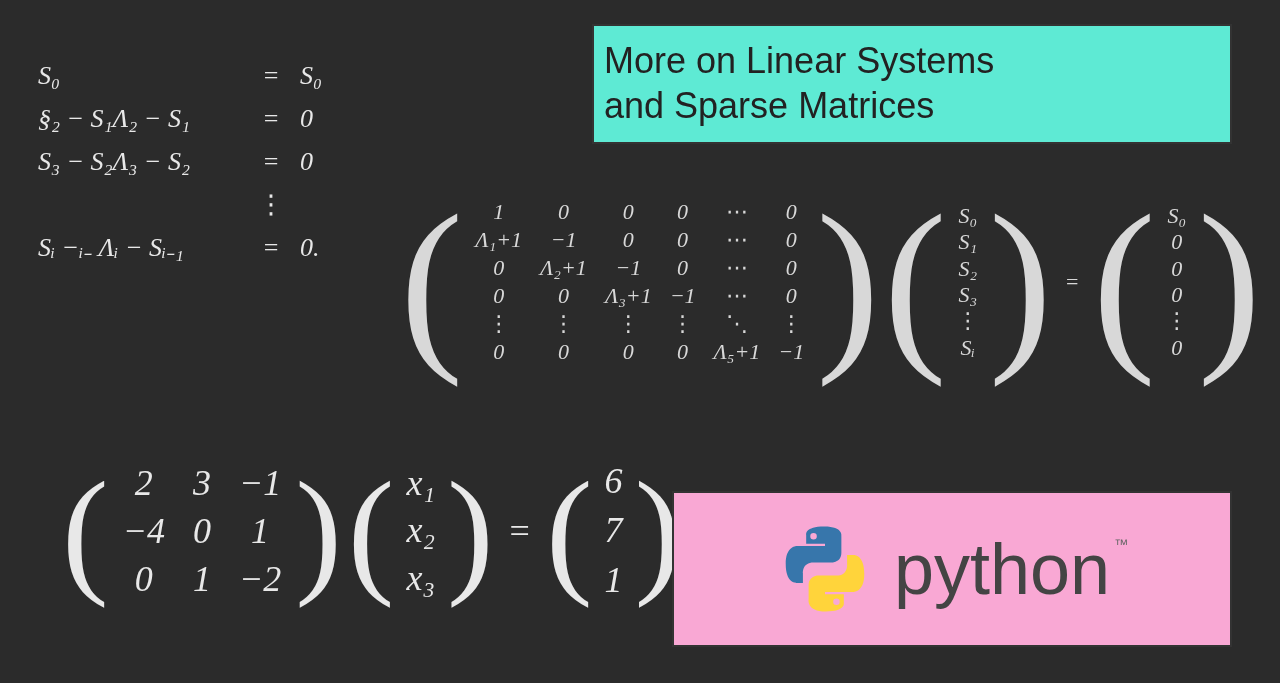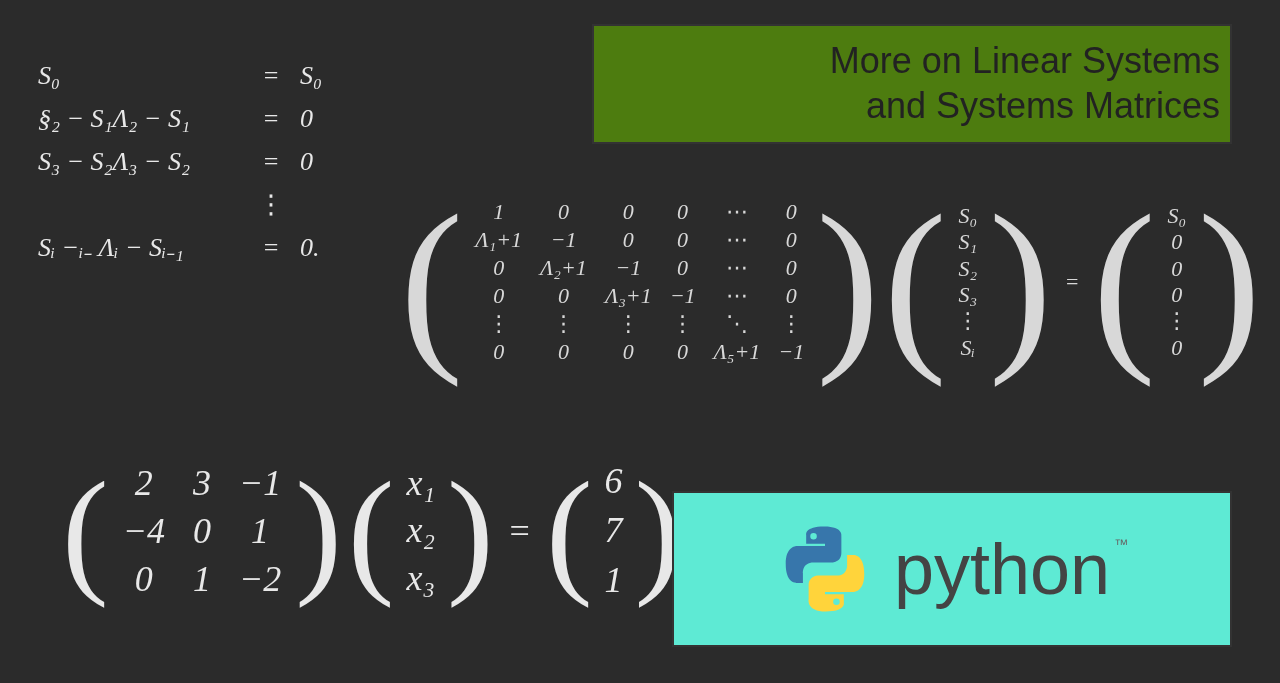--- a/index.html
+++ b/index.html
@@ -10,24 +10,24 @@
     font-family: Georgia, 'Times New Roman', serif;
     color: #e8e8e8;
     position: relative;
     overflow: hidden;
   }
   .title-box {
     position: absolute;
     top: 24px;
     right: 48px;
     width: 640px;
-    background: #4d7c0f;
+    background: #5eead4;
     color: #222;
     border: 2px solid #333;
-    text-align: right;
+    text-align: left;
     padding: 12px 10px 14px;
     font-family: 'Segoe UI', Arial, sans-serif;
     font-size: 36px;
     line-height: 1.25;
   }
   .equations {
     position: absolute;
     top: 54px;
     left: 30px;
     font-size: 26px;
@@ -83,21 +83,21 @@
   .mgrid span { white-space: nowrap; }
   .eqsign { font-style: normal; padding: 0 10px; }
   .dots { font-style: normal; }
 
   .logo-box {
     position: absolute;
     bottom: 36px;
     right: 48px;
     width: 560px;
     height: 156px;
-    background: #5eead4;
+    background: #f9a8d4;
     border: 2px solid #333;
     display: flex;
     align-items: center;
     justify-content: center;
     gap: 24px;
     color: #3a3a3a;
   }
   .logo-text {
     font-family: 'Segoe UI Light', 'Helvetica Neue', Arial, sans-serif;
     font-size: 72px;
@@ -117,21 +117,21 @@
     width: 90px;
     height: 90px;
     position: relative;
   }
 </style>
 </head>
 <body>
 
 <div class="title-box">
   <div>More on Linear Systems</div>
-  <div>and Systems Matrices</div>
+  <div>and Sparse Matrices</div>
 </div>
 
 <div class="equations">
   <table>
     <tbody>
         <tr>
       <td class="lhs">S₀</td>
       <td class="eq">=</td>
       <td class="rhs">S₀</td>
     </tr>

